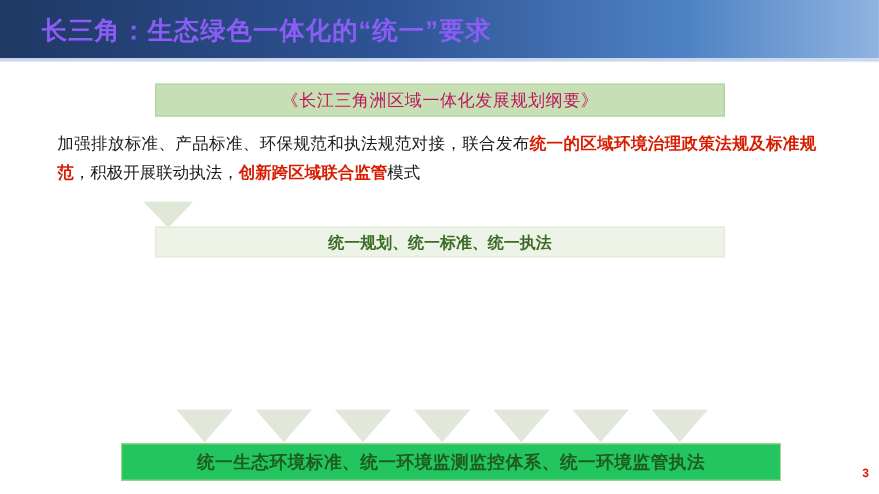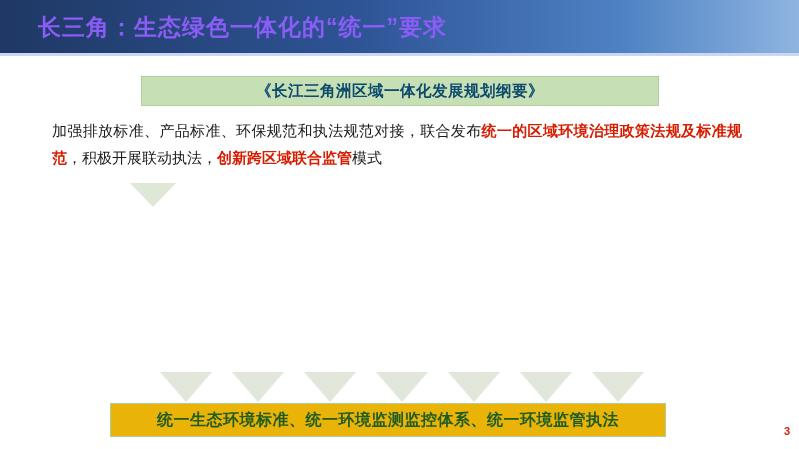--- a/index.html
+++ b/index.html
@@ -48,22 +48,22 @@
     background: #c9d8ef;
   }
   
   .green-box {
     position: absolute;
     background: #c6dfb4;
     border: 1px solid #b0cf9a;
     display: flex;
     align-items: center;
     justify-content: center;
-    color: #0c4a6e;
-    font-weight: bold;
+    color: #be185d;
+    font-weight: normal;
     font-size: 15.5px;
     letter-spacing: 0.5px;
     box-sizing: border-box;
   }
   #box-outline-1 {
     left: 141px;
     top: 76px;
     width: 518px;
     height: 30px;
   }
@@ -112,23 +112,23 @@
     top: 206px;
     width: 518px;
     height: 28px;
     font-size: 14.5px;
   }
   
   #summary-bottom {
     position: absolute;
     left: 110px;
     top: 403px;
-    width: 556px;
+    width: 600px;
     height: 34px;
-    background: #eab308;
+    background: #22c55e;
     border: 1px solid #b0cf9a;
     display: flex;
     align-items: center;
     justify-content: center;
     color: #1f5c1f;
     font-weight: bold;
     font-size: 16px;
     letter-spacing: 0.5px;
     box-sizing: border-box;
   }
@@ -182,20 +182,21 @@
   <div class="title-underline"></div>
 
   <div class="green-box" id="box-outline-1">《长江三角洲区域一体化发展规划纲要》</div>
 
   <div class="body-text" id="para-1">
     <span>加强排放标准、产品标准、环保规范和执法规范对接，联合发布</span><span class="red">统一的区域环境治理政策法规及标准规范</span><span>，积极开展联动执法，</span><span class="red">创新跨区域联合监管</span><span>模式</span>
   </div>
 
   <div class="arrow-down" id="arrow-1"></div>
 
+  <div class="summary-band" id="summary-mid">统一规划、统一标准、统一执法</div>
 
 
 
   <div class="fan-arrow" id="fan-1"></div>
   <div class="fan-arrow" id="fan-2"></div>
   <div class="fan-arrow" id="fan-3"></div>
   <div class="fan-arrow" id="fan-4"></div>
   <div class="fan-arrow" id="fan-5"></div>
   <div class="fan-arrow" id="fan-6"></div>
   <div class="fan-arrow" id="fan-7"></div>

